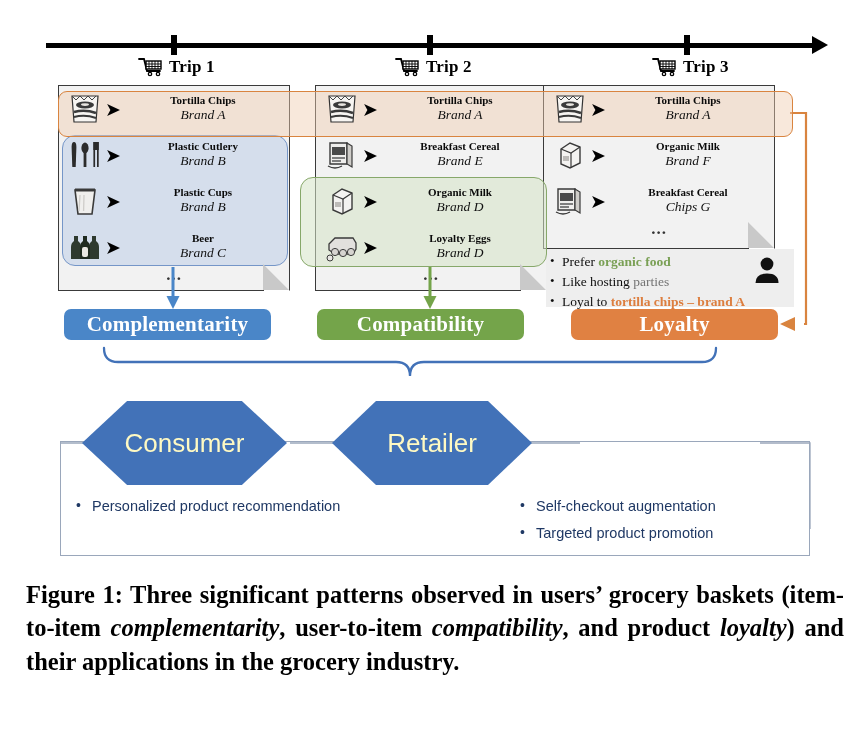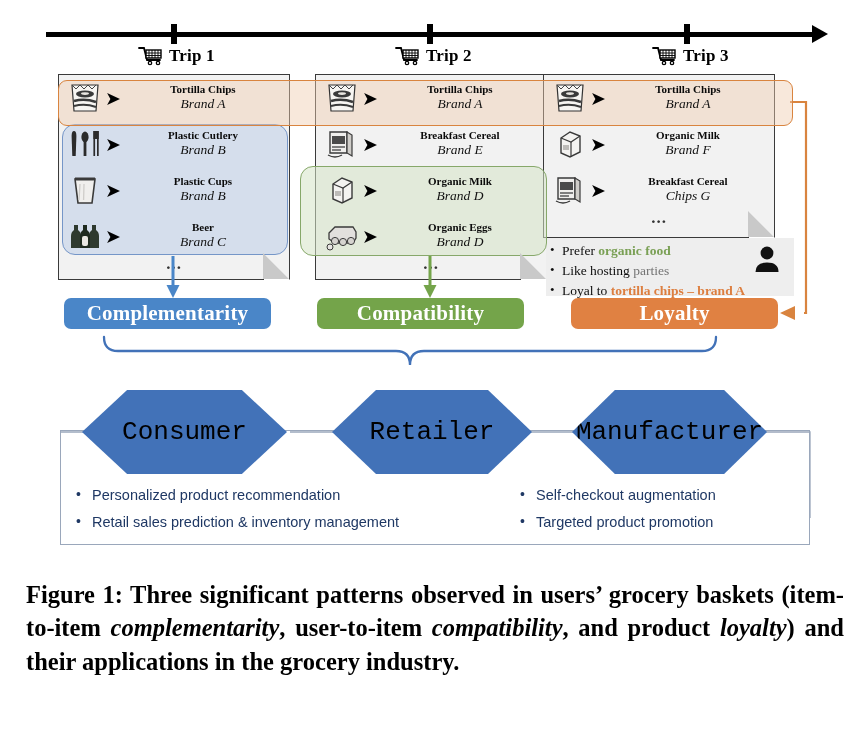--- a/index.html
+++ b/index.html
@@ -11,21 +11,21 @@
     width: 864px;
     height: 742px;
     font-family: "Liberation Serif", serif;
     position: relative;
     overflow: hidden;
   }
 
   
   #figure {
     position: absolute;
-    left: 0; top: 0;
+    left: 0; top: 11px;
     width: 864px;
     height: 566px;
   }
 
   
   .timeline-line {
     position: absolute;
     left: 46px;
     top: 32px;
     width: 768px;
@@ -246,22 +246,22 @@
   .hexrow { position: absolute; left: 60px; top: 390px; width: 750px; height: 84px; }
   .hex {
     position: absolute;
     top: 0;
     height: 84px;
     background: #4272b8;
     clip-path: polygon(22% 0, 78% 0, 100% 50%, 78% 100%, 22% 100%, 0 50%);
     display: flex;
     align-items: center;
     justify-content: center;
-    color: #000000;
-    font-family: Liberation Mono, monospace;
+    color: #fef9c3;
+    font-family: Liberation Sans, sans-serif;
     font-size: 26px;
     line-height: 1;
   }
   .apps-lists {
     position: absolute;
     left: 60px;
     top: 482px;
     width: 750px;
     display: flex;
     gap: 18px;
@@ -477,21 +477,21 @@
         <svg width="36" height="34" viewBox="0 0 36 34">
           <path d="M5 14 l6 -6 h18 l3 5 v6 l-3 5 h-18 l-6 -4 Z" fill="#e2e0dd" stroke="#3a3a3a" stroke-width="1.3"></path>
           <circle cx="11" cy="22" r="3.6" fill="#d6d4d0" stroke="#3a3a3a" stroke-width="1"></circle>
           <circle cx="19" cy="23" r="3.6" fill="#d6d4d0" stroke="#3a3a3a" stroke-width="1"></circle>
           <circle cx="27" cy="22" r="3.6" fill="#d6d4d0" stroke="#3a3a3a" stroke-width="1"></circle>
           <circle cx="6" cy="28" r="3" fill="#e8e6e3" stroke="#3a3a3a" stroke-width="1"></circle>
         </svg>
       </span>
       <span class="arrowglyph">➤</span>
       <span class="txt">
-        <div class="name">Organic Eggs</div>
+        <div class="name">Loyalty Eggs</div>
         <div class="brand">Brand D</div>
       </span>
     </div>
     <div class="ellipsis">...</div>
     <div class="fold"></div>
   </div>
 
   <div class="hl-compat" style="left:300px; top:166px; width:245px; height:88px;"></div>
 
   <div class="basket" style="left:543px; width:232px; height:164px;">
@@ -604,30 +604,26 @@
     <path d="M700 42 H750 V128" stroke="#9aa7bb" stroke-width="1.3" fill="none"></path>
   </svg>
 
   <div class="hexrow">
     <div class="hex" style="left:22px;  width:205px;">
         <span>Consumer</span>
       </div>
     <div class="hex" style="left:272px; width:200px;">
         <span>Retailer</span>
       </div>
-    <div class="hex" style="left:512px; width:195px;">
-        <span>Manufacturer</span>
-      </div>
   </div>
 
   <div class="apps-lists">
     <div class="apps-col" style="width:426px;">
       <ul>
         <li>Personalized product recommendation</li>
-        <li>Retail sales prediction &amp; inventory management</li>
       </ul>
     </div>
     <div class="apps-col">
       <ul>
         <li>Self-checkout augmentation</li>
         <li>Targeted product promotion</li>
       </ul>
     </div>
   </div>
 

